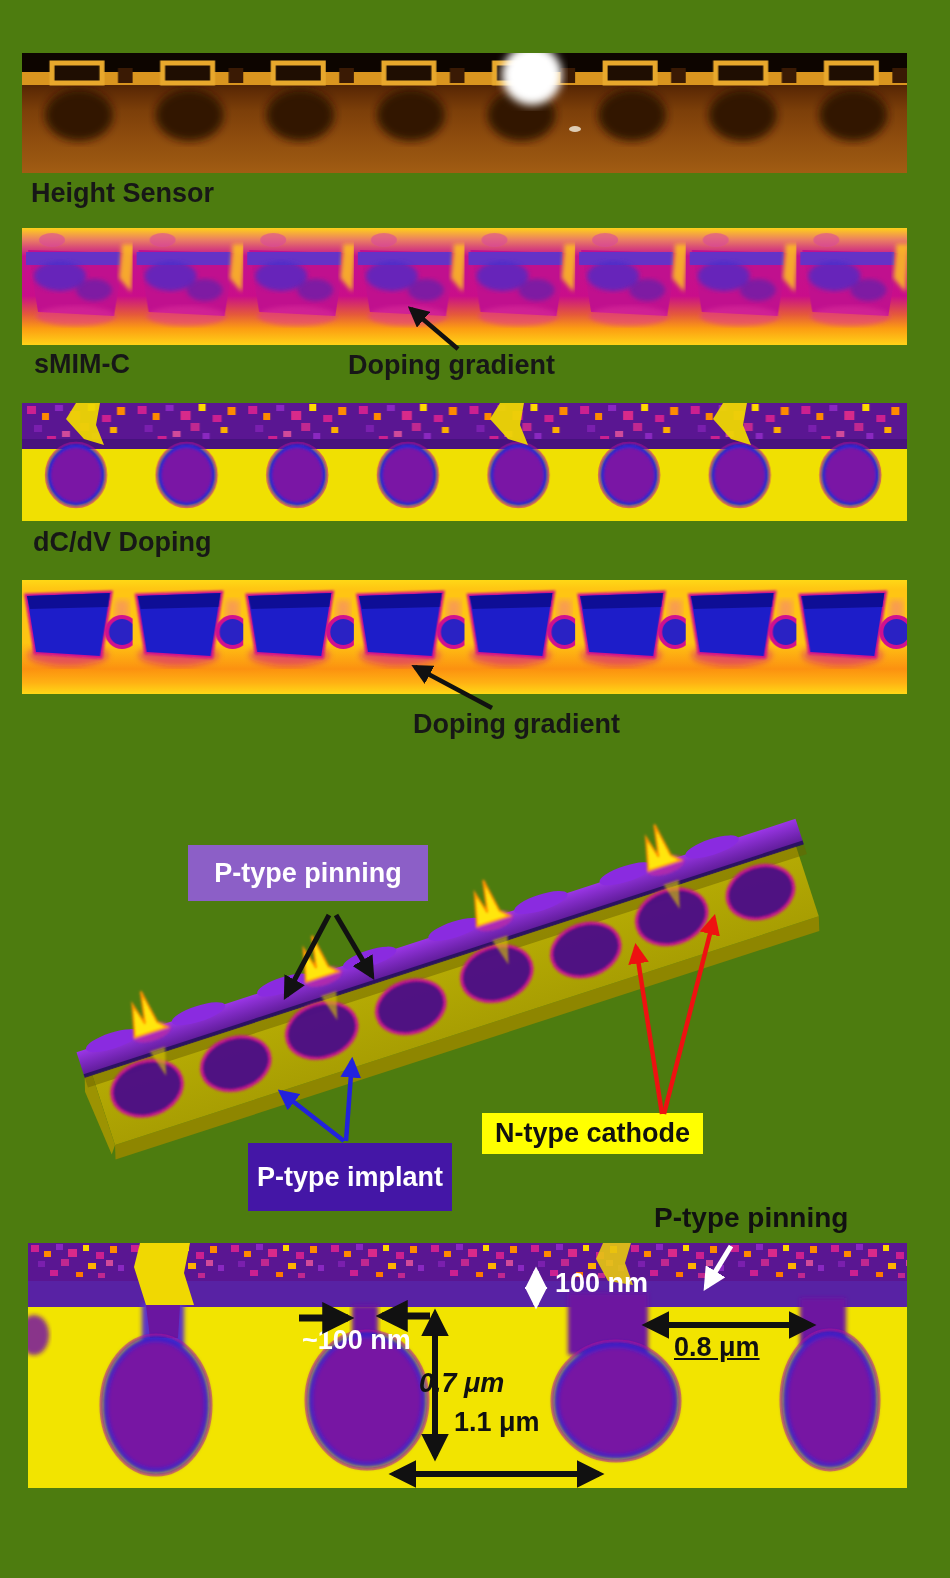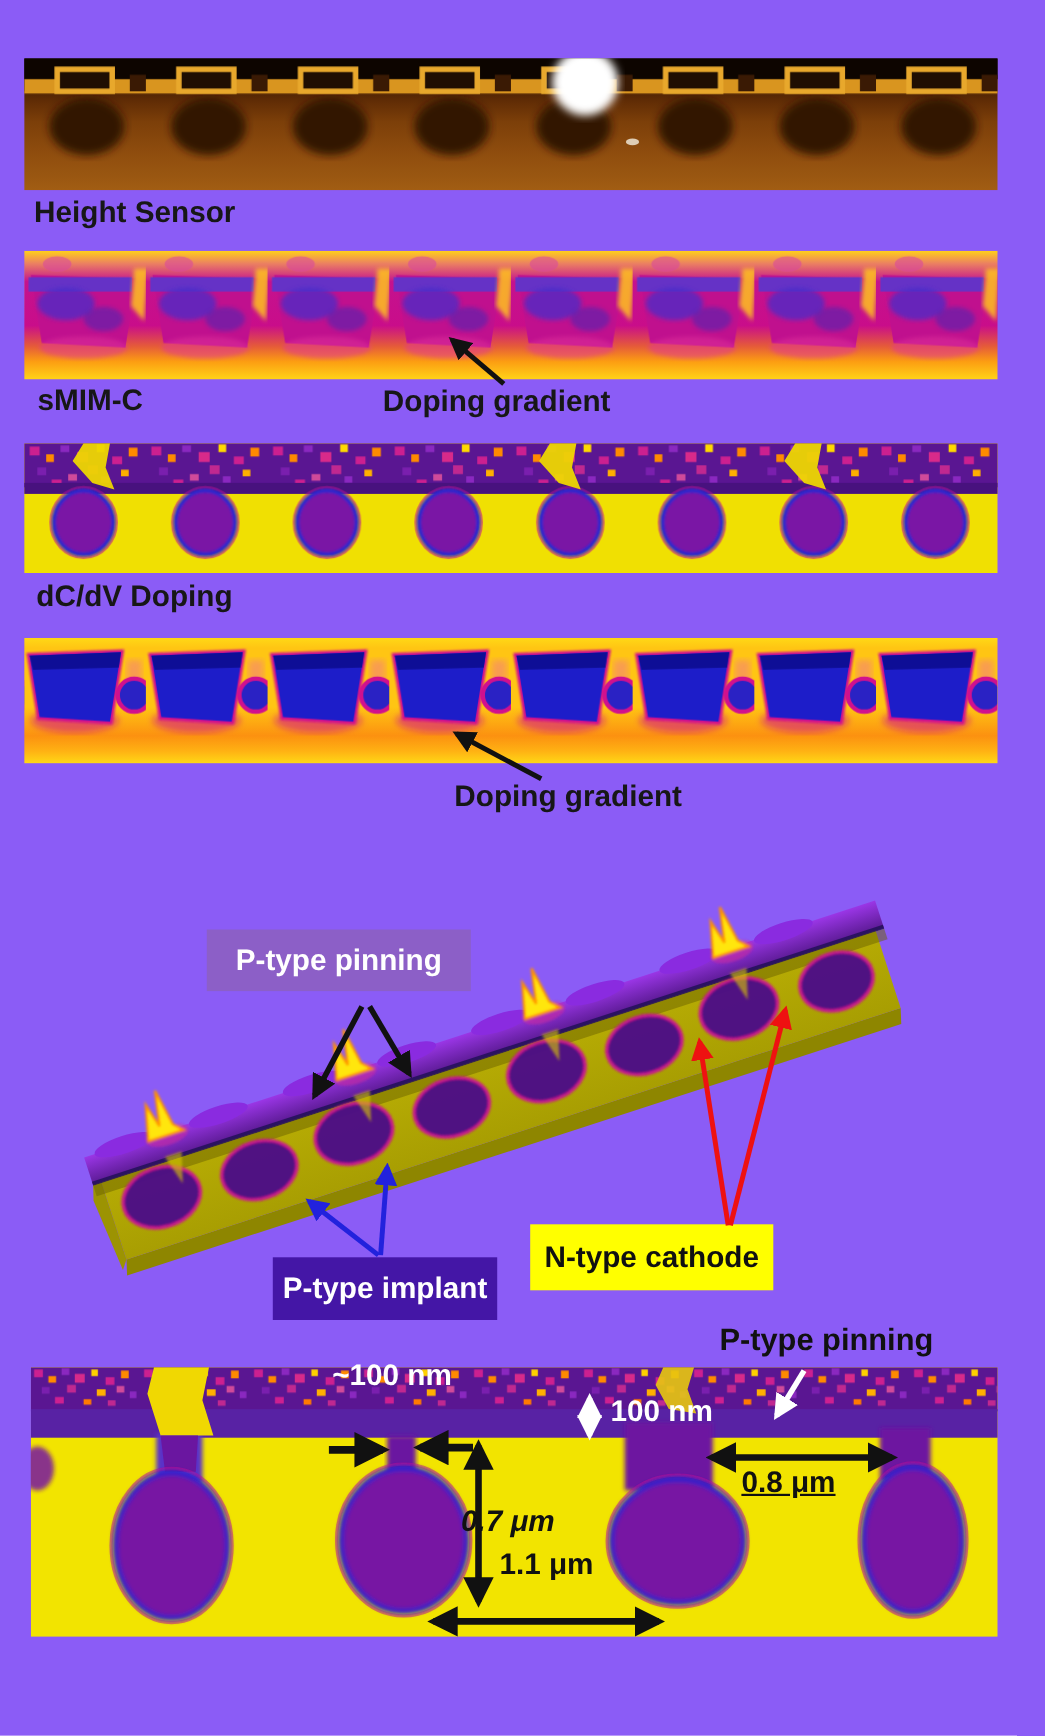--- a/index.html
+++ b/index.html
@@ -1,37 +1,37 @@
 <!DOCTYPE html>
 <html><head>
 <meta charset="utf-8">
 <style>
   html,body{margin:0;padding:0;background:#ffffff;}
   .figure{
-    position:relative;width:950px;height:1578px;background:#8b5cf6;overflow:hidden;
+    position:relative;width:950px;height:1578px;background:#4d7c0f;overflow:hidden;
     font-family:"Liberation Sans", sans-serif;
   }
   .abs{position:absolute;}
   svg{display:block;}
   .sec-label{
     position:absolute;font-weight:700;font-size:27px;color:#171717;line-height:30px;
     white-space:nowrap;z-index:5;
   }
   .ann-label{
     position:absolute;font-weight:700;font-size:27px;line-height:29px;white-space:nowrap;z-index:5;
   }
   .ann-black{color:#111111;}
   .ann-white{color:#ffffff;}
   .label-box{
     position:absolute;display:flex;align-items:center;justify-content:center;
     font-weight:700;font-size:27px;z-index:5;
   }
   .box-pinning{left:188px;top:845px;width:240px;height:56px;background:#8c5fc7;color:#ffffff;}
-  .box-implant{left:248px;top:1143px;width:204px;height:57px;background:#4416a6;color:#ffffff;}
-  .box-cathode{left:482px;top:1113px;width:221px;height:60px;background:#ffff00;color:#111111;}
+  .box-implant{left:248px;top:1143px;width:204px;height:68px;background:#4416a6;color:#ffffff;}
+  .box-cathode{left:482px;top:1113px;width:221px;height:41px;background:#ffff00;color:#111111;}
   .overlay{position:absolute;left:0;top:0;z-index:6;pointer-events:none;}
 </style>
 </head>
 <body>
 
 <div class="figure">
 
   <svg class="abs" style="left:22px;top:53px;" width="885" height="120" viewBox="0 0 885 120">
     <defs>
       <linearGradient id="hs-bg" x1="0" y1="0" x2="0" y2="1">
@@ -288,21 +288,21 @@
     <span>P-type pinning</span>
   </div>
   <div class="label-box box-implant">
     <span>P-type implant</span>
   </div>
   <div class="label-box box-cathode">
     <span>N-type cathode</span>
   </div>
 
   <div class="ann-label ann-black" style="left:654px;top:1203px;font-size:28px;">P-type pinning</div>
-  <div class="ann-label ann-white" style="left:302px;top:1236px;text-align:right;">~100 nm</div>
+  <div class="ann-label ann-white" style="left:302px;top:1326px;text-align:right;">~100 nm</div>
   <div class="ann-label ann-white" style="left:555px;top:1269px;">100 nm</div>
   <div class="ann-label ann-black" style="left:419px;top:1369px;font-style:italic;">0.7 μm</div>
   <div class="ann-label ann-black" style="left:674px;top:1333px;text-decoration:underline;">0.8 μm</div>
   <div class="ann-label ann-black" style="left:454px;top:1408px;">1.1 μm</div>
 
   <svg class="overlay" width="950" height="1578" viewBox="0 0 950 1578">
     <defs>
       <marker id="mk-black" viewBox="0 0 10 10" refX="8" refY="5" markerWidth="4.6" markerHeight="4.6" orient="auto-start-reverse">
           <path d="M0,0 L10,5 L0,10 Z" fill="#111111"></path>
         </marker>

